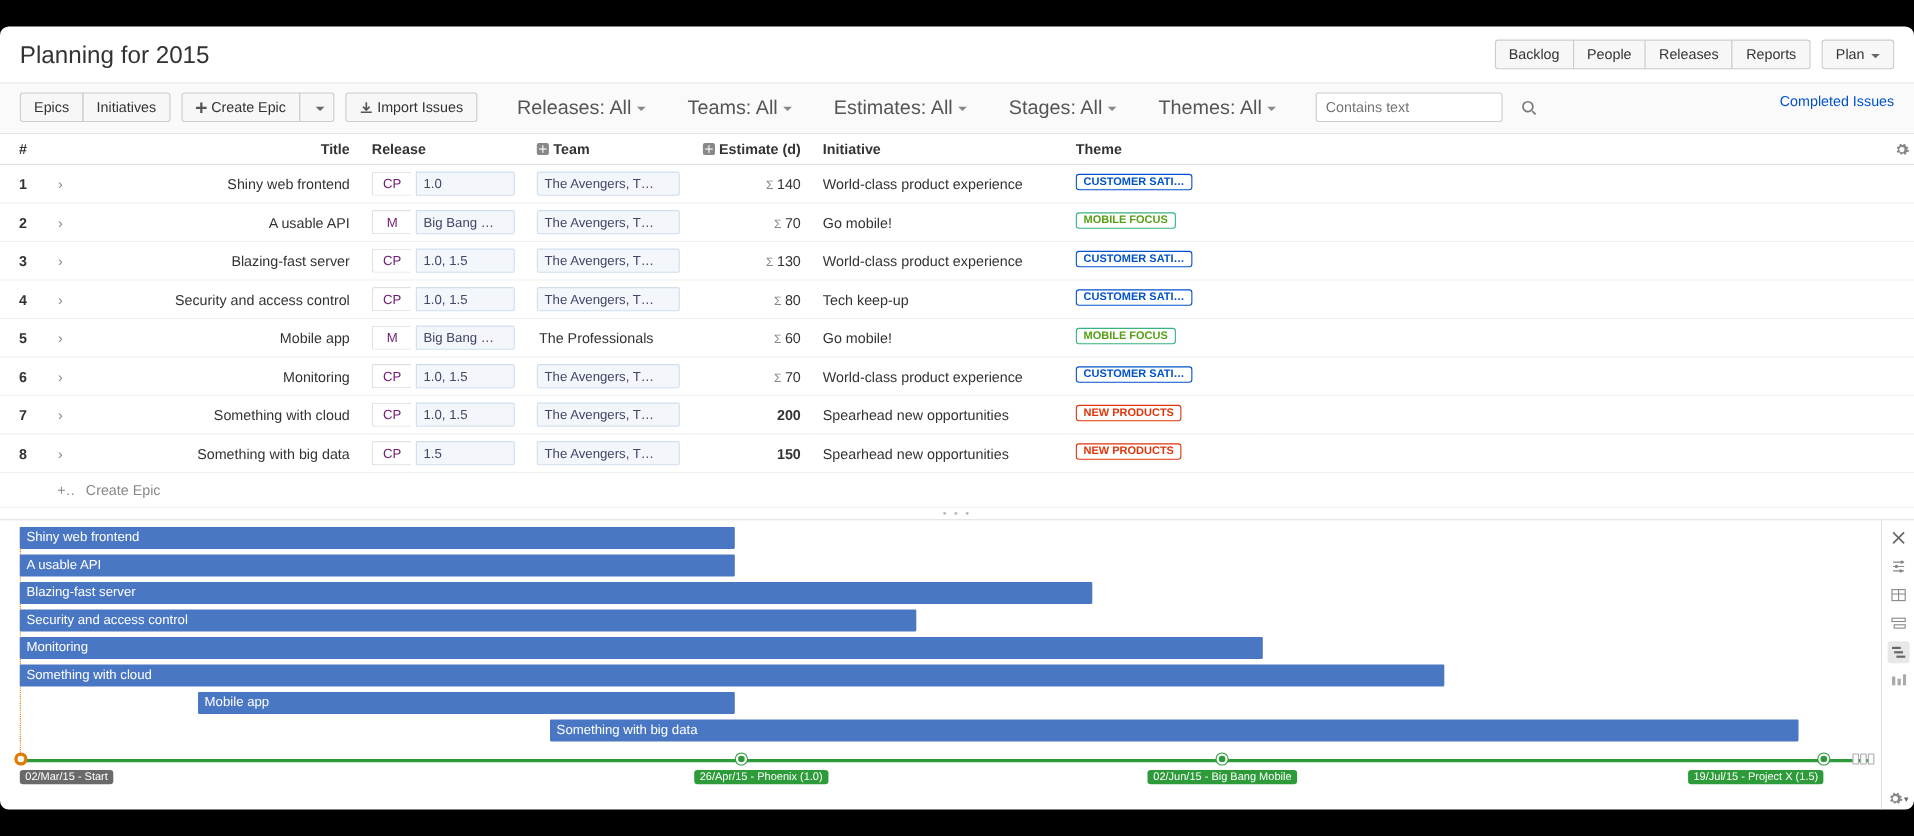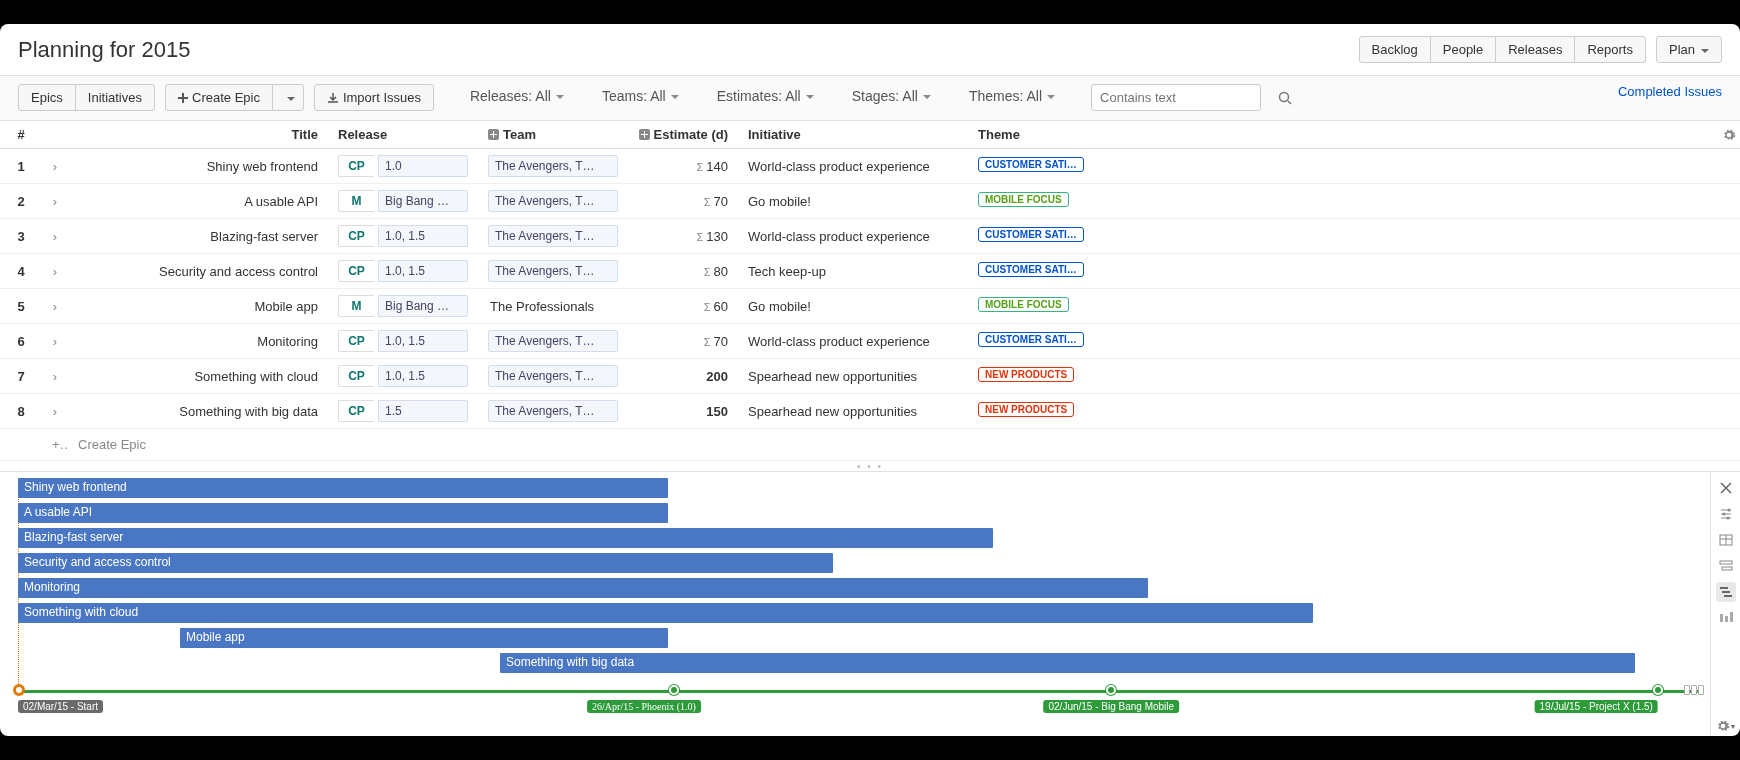--- a/index.html
+++ b/index.html
@@ -13,21 +13,21 @@
   .btn-group { display:inline-flex; }
   .btn { border:1px solid #ccc; background:#f7f7f7; padding:5px 12px; font-size:13px; color:#333; cursor:pointer; border-radius:3px; }
   .btn-group .btn { border-radius:0; margin-left:-1px;}
   .btn-group .btn:first-child{ border-top-left-radius:3px; border-bottom-left-radius:3px; margin-left:0;}
   .btn-group .btn:last-child{ border-top-right-radius:3px; border-bottom-right-radius:3px;}
   .btn .caret::after{ content:""; display:inline-block; margin-left:6px; border-top:4px solid #666; border-left:4px solid transparent; border-right:4px solid transparent; vertical-align:middle;}
   
   .toolbar { display:flex; align-items:flex-start; gap:10px; padding: 8px 18px; border-bottom:1px solid #e0e0e0; background:#fafafa;}
   .toolbar .spacer{flex:1;}
   .link { color:#0052cc; cursor:pointer; font-size:13px;}
-  .filter-drop { color:#555; font-size:14px; cursor:pointer; padding:4px 2px; position:relative; white-space:nowrap;}
+  .filter-drop { color:#555; font-size:18px; cursor:pointer; padding:4px 2px; position:relative; white-space:nowrap;}
   .filter-drop::after{ content:""; display:inline-block; margin-left:5px; border-top:4px solid #888; border-left:4px solid transparent; border-right:4px solid transparent; vertical-align:middle;}
   .search { border:1px solid #ccc; border-radius:3px; padding:5px 8px; font-size:13px; width:170px;}
   .icon-btn { width:28px; height:28px; display:inline-flex; align-items:center; justify-content:center; color:#555; cursor:pointer; border-radius:3px;}
   .toolbar-gap{width:14px;}
   
   .table-wrap{ overflow:hidden; flex:0 0 auto;}
   table{ width:100%; border-collapse:collapse; table-layout:fixed;}
   th,td{ text-align:left; padding: 6px 10px; font-size:13px; vertical-align:middle; overflow:hidden; text-overflow:ellipsis; white-space:nowrap;}
   thead th{ border-bottom:1px solid #ddd; color:#333; font-weight:bold; background:#fff;}
   tbody tr{ border-bottom:1px solid #f0f0f0; height:32px;}
@@ -40,21 +40,21 @@
   .c-title{ width:260px;text-align:right;}
   .c-release{ width:150px;}
   .c-team{ width:150px;}
   .c-est{ width:110px; text-align:right;}
   .c-init{ width:230px;}
   .c-theme{ width:180px;}
   .c-gear{ width:28px; text-align:center; color:#888;}
   thead .c-num{font-weight:bold;}
   td.c-num{font-weight:bold;}
   .cell-release-dual{ display:flex; gap:4px; align-items:stretch;}
-  .mini-cp{ width:36px; text-align:center; background:#fff; border:1px solid #ddd; border-right:none; padding:3px 0; font-size:12px; color:#0f766e; border-radius:2px 0 0 2px;font-weight:bold;}
+  .mini-cp{ width:36px; text-align:center; background:#fff; border:1px solid #ddd; border-right:none; padding:3px 0; font-size:12px; color:#701a75; border-radius:2px 0 0 2px;}
   .mini-box{ flex:1; background:#f3f6fb; border:1px solid #d0deee; padding:3px 6px; font-size:12px; color:#446; border-radius:0 2px 2px 0; overflow:hidden; text-overflow:ellipsis; white-space:nowrap;}
   .team-box{ background:#f3f6fb; border:1px solid #d0deee; padding:3px 6px; font-size:12px; color:#446; border-radius:2px; overflow:hidden; text-overflow:ellipsis; white-space:nowrap;}
   .team-plain{ padding:3px 2px; font-size:13px; color:#333;}
   .est-sigma::before{content:"Σ "; color:#888; font-size:11px;}
   .est-bold{font-weight:bold;}
   .tag{ display:inline-block; border:1px solid; padding:1px 6px; border-radius:3px; font-size:10px; font-weight:bold; text-transform:uppercase; white-space:nowrap; overflow:hidden; text-overflow:ellipsis; max-width:100%;}
   .tag-blue{ border-color:#0052cc; color:#0052cc;}
   .tag-green{ border-color:#36b37e; color:#55a014;}
   .tag-red{ border-color:#de350b; color:#de350b;}
   .create-row td{ color:#888; padding-top:6px;}
@@ -343,21 +343,21 @@
     <div class="timeline">
       <div class="timeline-track"></div>
       <div class="tl-mark start" style="left:-4px;"></div>
       <div class="tl-label start" style="left:0;">02/Mar/15 - Start</div>
       <div class="small-marks">
               <span></span>
               <span></span>
               <span></span>
             </div>
     <div class="tl-mark" style="left: 650.98px;"></div>
-            <div class="tl-label" style="left: 626px; font-family: Liberation Serif, serif;">26/Apr/15 - Phoenix (1.0)</div>
+            <div class="tl-label" style="left: 674px;">26/Apr/15 - Phoenix (1.0)</div>
             <div class="tl-mark" style="left: 1088.3px;"></div>
             <div class="tl-label" style="left: 1093.3px;">02/Jun/15 - Big Bang Mobile</div>
             <div class="tl-mark" style="left: 1634.95px;"></div>
             <div class="tl-label end" style="left: 1639.95px;">19/Jul/15 - Project X (1.5)</div>
           </div>
   <div class="gbar" style="left: 18px; width: 650px; top: 6px;">Shiny web frontend</div>
           <div class="gbar" style="left: 18px; width: 650px; top: 31px;">A usable API</div>
           <div class="gbar" style="left: 18px; width: 975px; top: 56px;">Blazing-fast server</div>
           <div class="gbar" style="left: 18px; width: 815px; top: 81px;">Security and access control</div>
           <div class="gbar" style="left: 18px; width: 1130px; top: 106px;">Monitoring</div>

